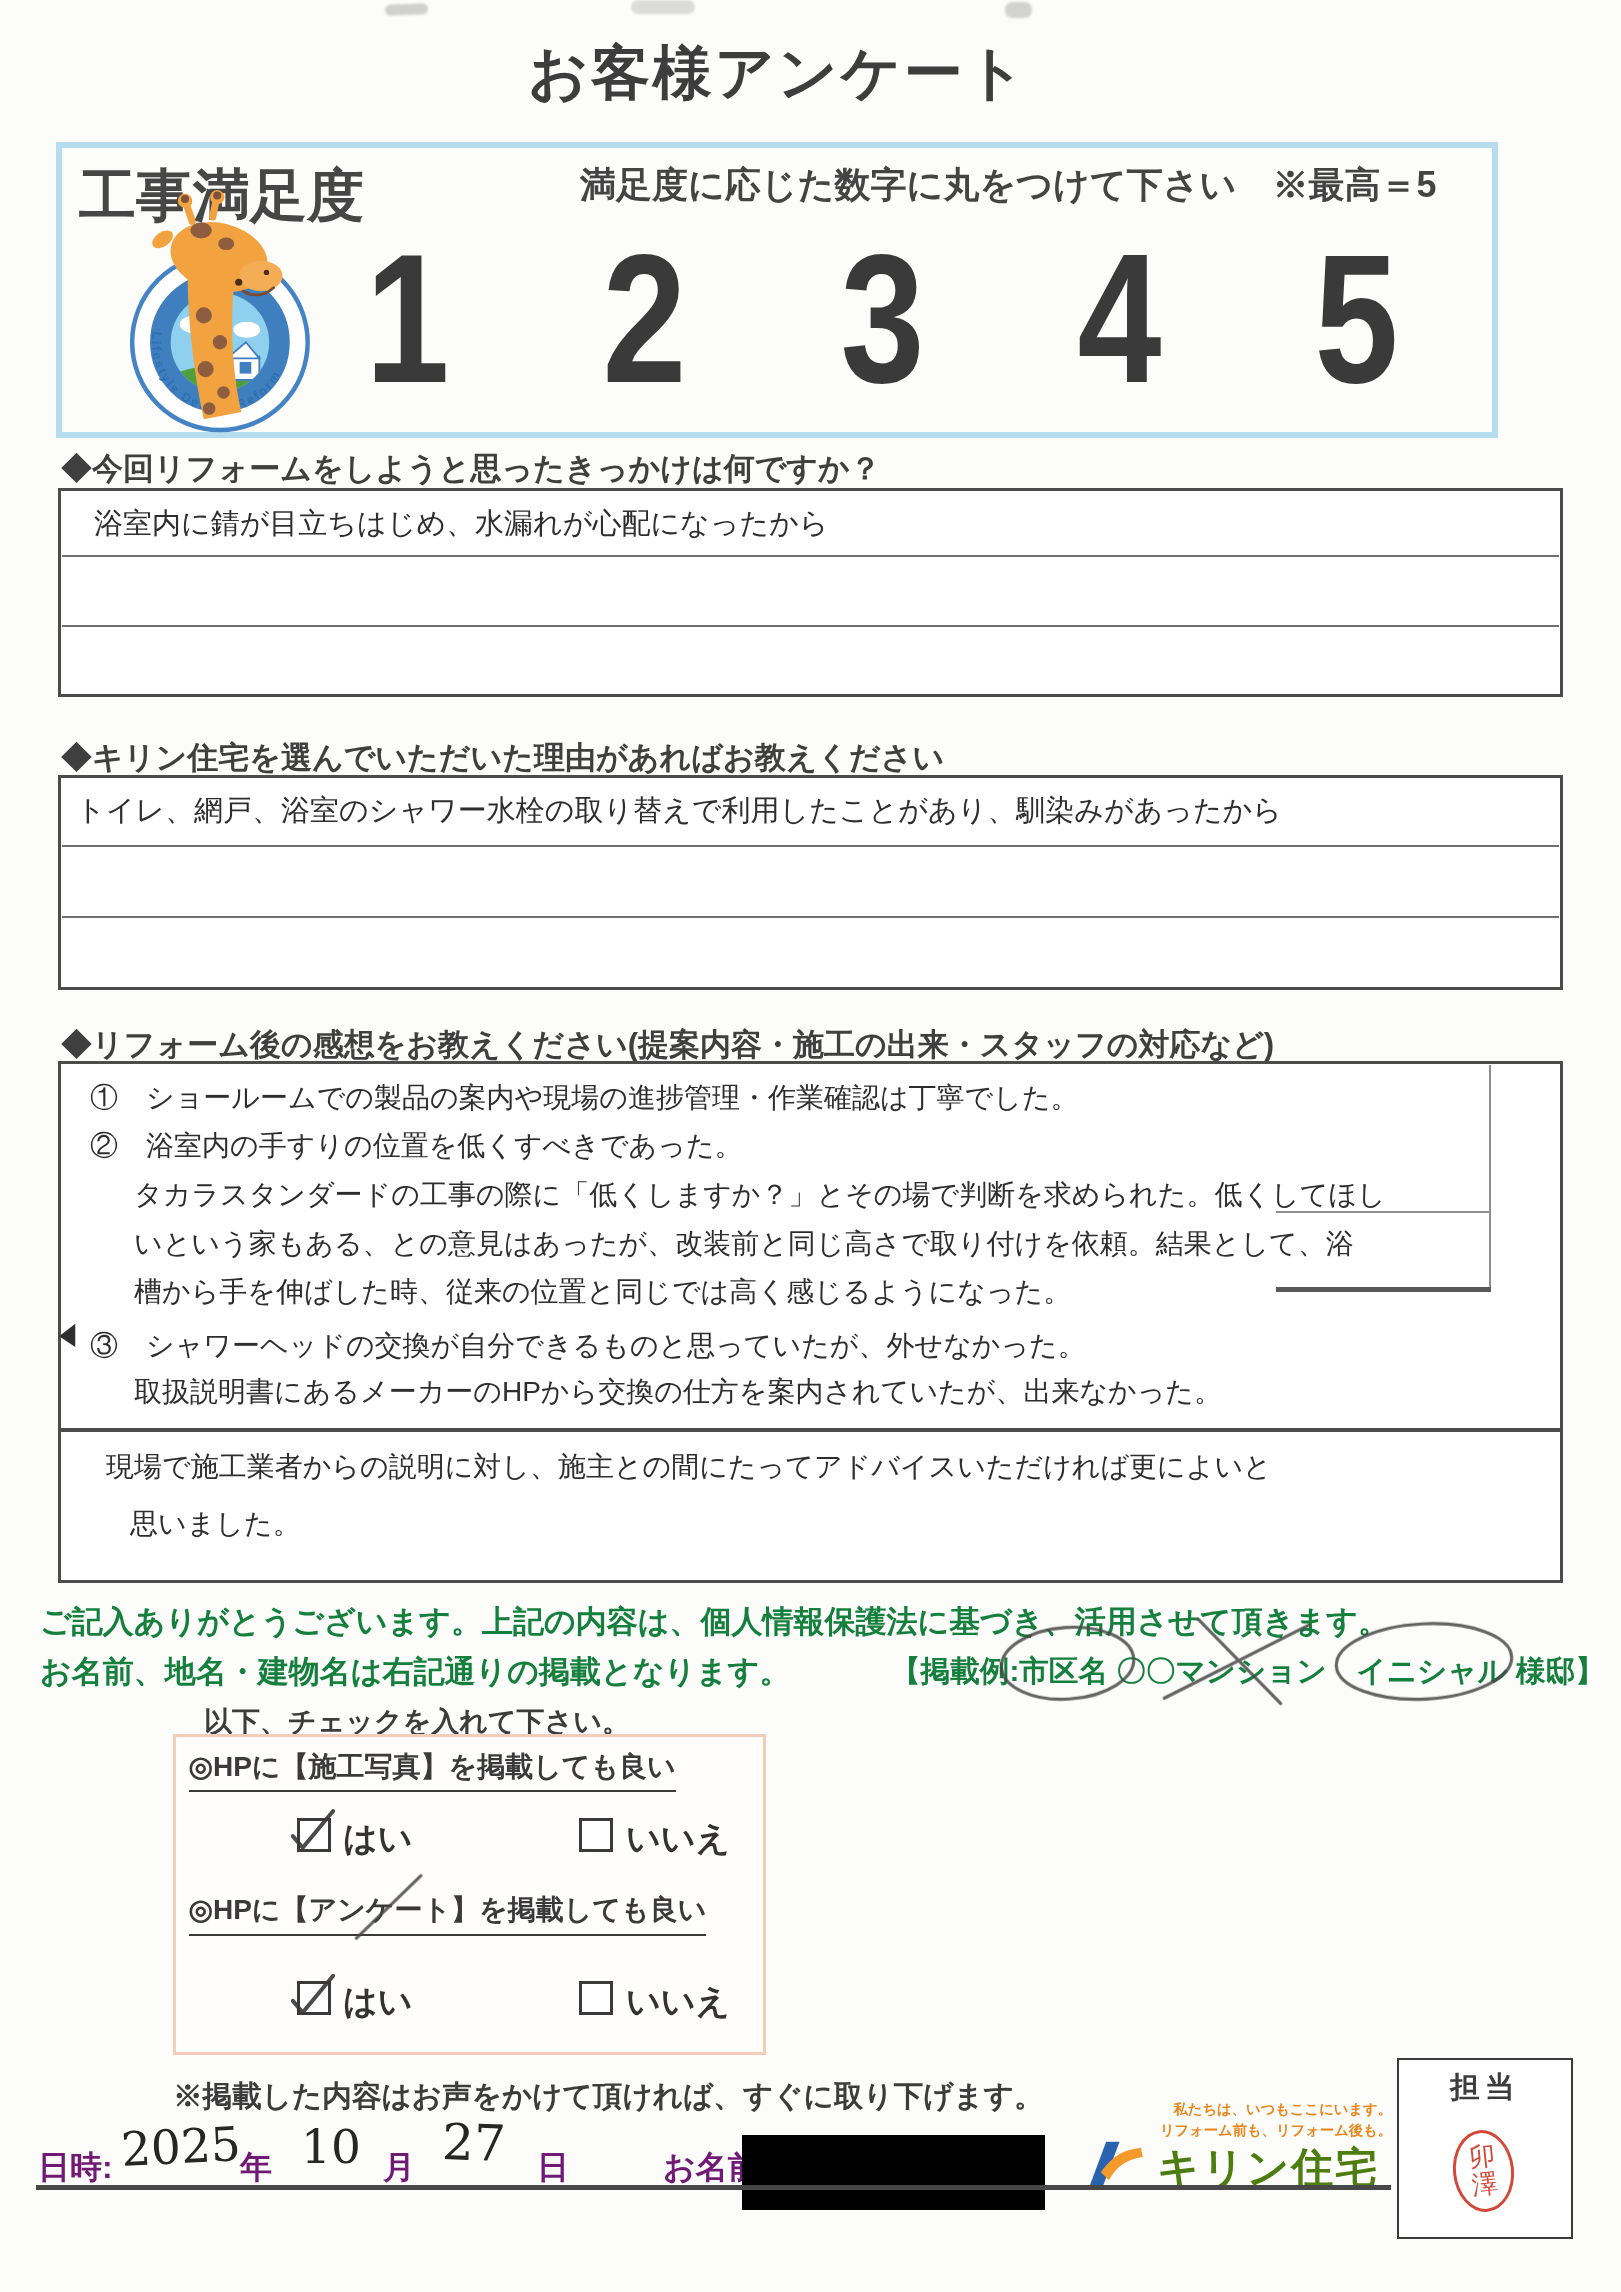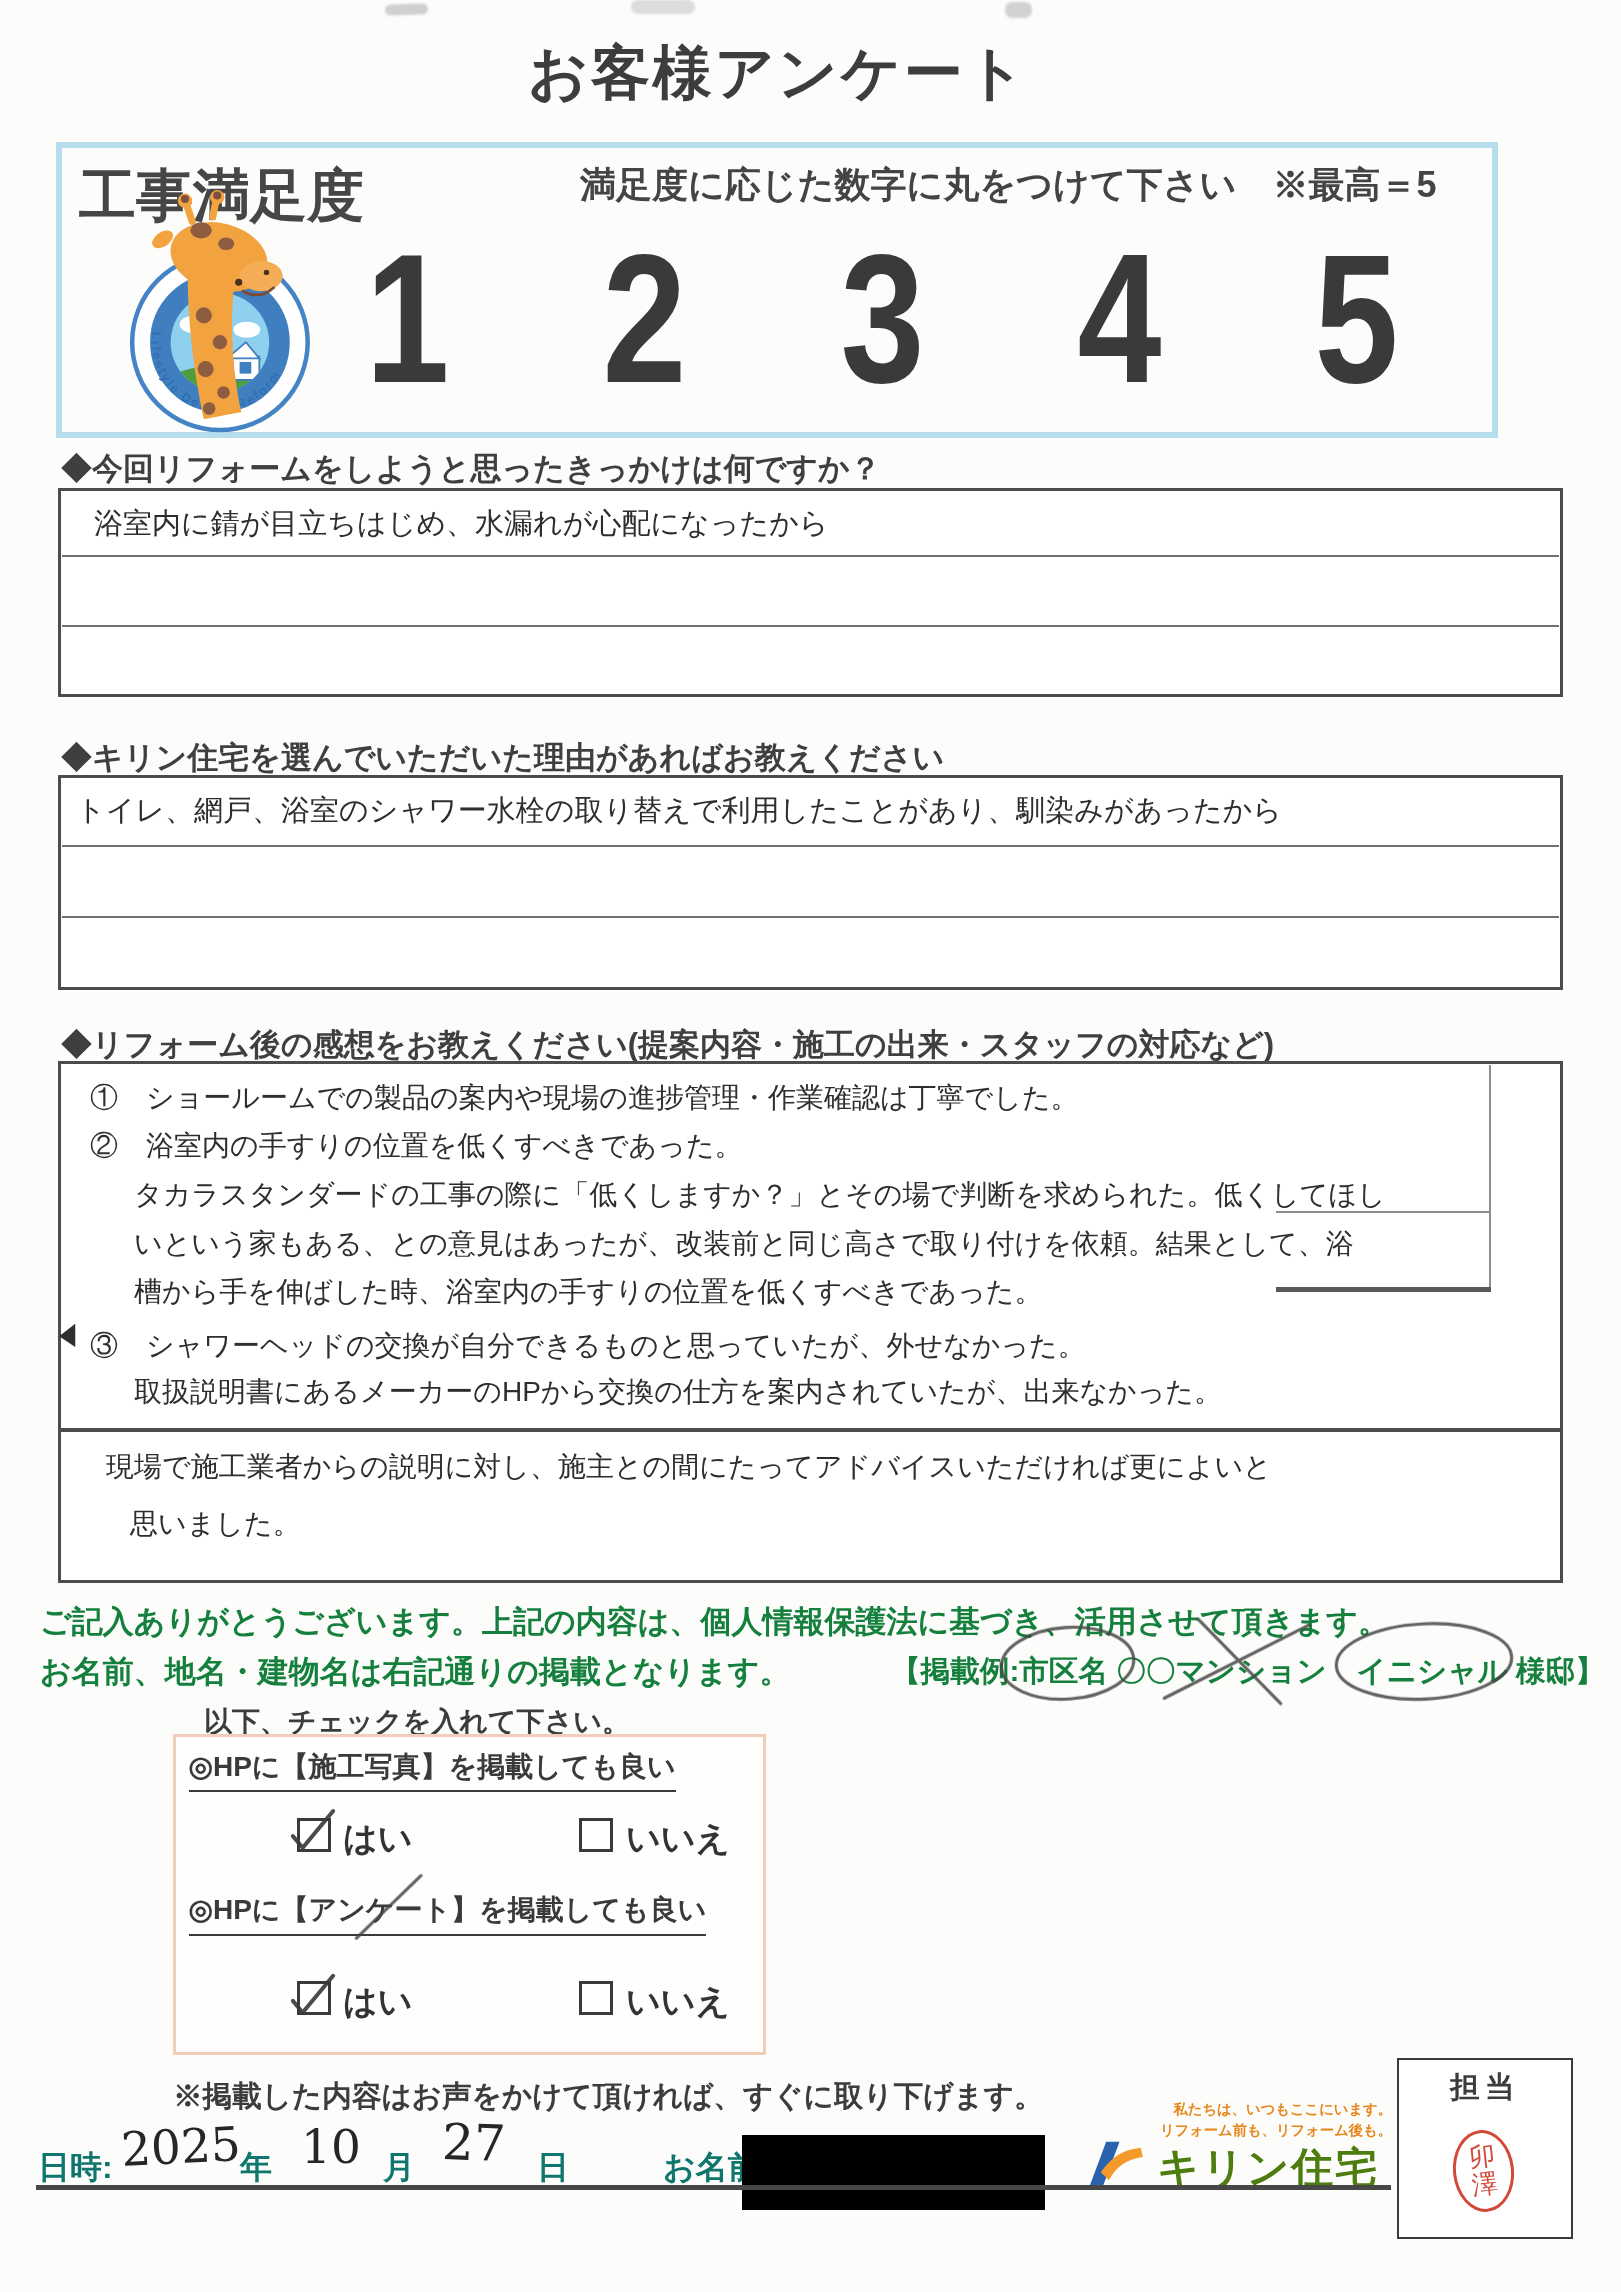--- a/index.html
+++ b/index.html
@@ -44,21 +44,21 @@
   .slogan { left:1102px; top:2099px; width:290px; text-align:right; font-size:14.3px; line-height:20.6px; color:#e8861c; font-weight:700; }
   .brand { left:1157px; top:2140px; font-size:42px; font-weight:700; color:#4d7c0f; letter-spacing:1.8px; white-space:nowrap; }
 
   .tanto-box { left:1397px; top:2058px; width:176px; height:181px; border:2.7px solid #3a3a3a; background:#fff; }
   .tanto-label { position:absolute; left:0; top:7.2px; width:100%; text-align:center; font-size:29.6px; font-weight:700; letter-spacing:5.4px; }
   .stamp { left:1453px; top:2130px; width:61px; height:82px; border:3.6px solid #cf3a2a; border-radius:50%;
            display:flex; flex-direction:column; align-items:center; justify-content:center;
            color:#cf3a2a; font-family:"Liberation Serif", serif; font-size:26px; line-height:28px;
            transform:rotate(-6deg); opacity:.92; background:rgba(255,255,255,0.2); }
 
-  .bottom-label { font-size:32px; font-weight:700; color:#0f766e; white-space:nowrap; }
+  .bottom-label { font-size:32px; font-weight:700; color:#701a75; white-space:nowrap; }
   .hw { position:absolute; font-family:"DejaVu Serif", serif; font-size:47px; color:#262626; white-space:nowrap; }
   .bottom-line { left:36px; top:2185px; width:1355px; height:4.5px; background:#474747; position:absolute; }
   .redaction { left:742px; top:2135px; width:303px; height:75px; background:#000; }
 
   svg text { font-family:"Liberation Sans", sans-serif; }
   .marks { left:0; top:0; width:1621px; height:2293px; pointer-events:none; }
 </style>
 </head>
 <body>
 
@@ -142,21 +142,21 @@
 
   <div class="ghost-v" style="left:1489px;top:1065px;height:225px;"></div>
   <div class="ghost-h" style="left:1276px;top:1211px;width:213px;"></div>
   <div class="ghost-h-thick" style="left:1276px;top:1287px;width:215px;"></div>
   <div class="divider3"></div>
 
   <div class="q3-line" style="left:90px;top:1079px;">①　ショールームでの製品の案内や現場の進捗管理・作業確認は丁寧でした。</div>
   <div class="q3-line" style="left:90px;top:1127px;">②　浴室内の手すりの位置を低くすべきであった。</div>
   <div class="q3-line" style="left:134px;top:1176px;">タカラスタンダードの工事の際に「低くしますか？」とその場で判断を求められた。低くしてほし</div>
   <div class="q3-line" style="left:134px;top:1225px;">いという家もある、との意見はあったが、改装前と同じ高さで取り付けを依頼。結果として、浴</div>
-  <div class="q3-line" style="left:134px;top:1273px;">槽から手を伸ばした時、浴室内の手すりの位置を低くすべきであった。</div>
+  <div class="q3-line" style="left:134px;top:1273px;">槽から手を伸ばした時、従来の位置と同じでは高く感じるようになった。</div>
   <div class="q3-line" style="left:90px;top:1327px;">③　シャワーヘッドの交換が自分できるものと思っていたが、外せなかった。</div>
   <div class="q3-line" style="left:134px;top:1373px;">取扱説明書にあるメーカーのHPから交換の仕方を案内されていたが、出来なかった。</div>
   <div class="q3-line" style="left:106px;top:1448px;">現場で施工業者からの説明に対し、施主との間にたってアドバイスいただければ更によいと</div>
   <div class="q3-line" style="left:130px;top:1505px;">思いました。</div>
 
   <div class="abs privacy-line" style="left:40px;top:1601px;">ご記入ありがとうございます。上記の内容は、個人情報保護法に基づき、活用させて頂きます。</div>
   <div class="abs privacy-line" style="left:40px;top:1651px;">お名前、地名・建物名は右記通りの掲載となります。</div>
   <div class="abs privacy-line" style="left:891px;top:1651px;font-size:29.6px;">【掲載例:市区名 〇〇マンション　イニシャル 様邸】</div>
   <div class="abs check-note">以下、チェックを入れて下さい。</div>
 

